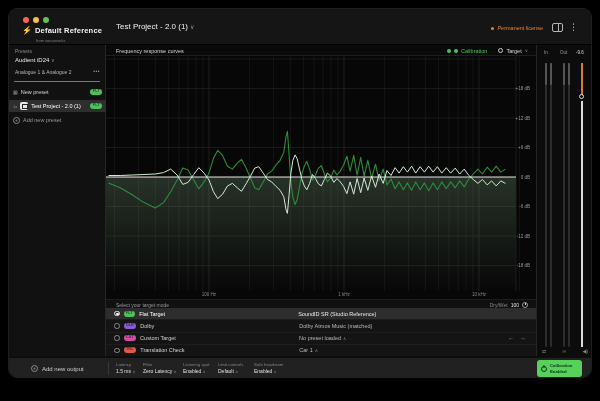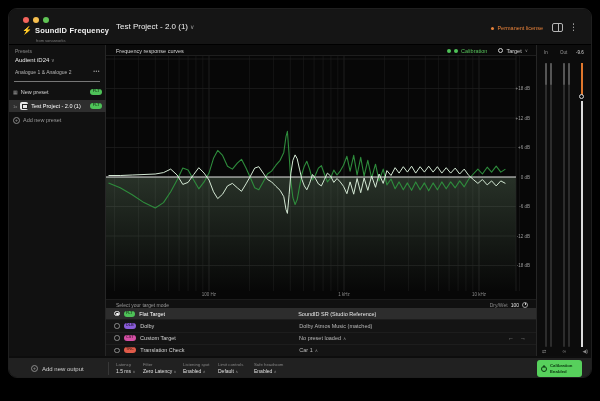--- a/index.html
+++ b/index.html
@@ -124,21 +124,21 @@
   <div id="window">
 
     <div class="titlebar">
       <div class="traffic">
         <span class="t-red"></span>
         <span class="t-yellow"></span>
         <span class="t-green"></span>
       </div>
       <div class="logo">
         <span class="bolt">⚡</span>
-        <span class="logo-name">SoundID Frequency</span>
+        <span class="logo-name">Default Reference</span>
       </div>
       <div class="logo-tag">from sonarworks</div>
       <div class="proj-title">
         <span>Test Project - 2.0 (1)</span><span class="chev">∨</span>
       </div>
       <div class="license">
         <span class="dot"></span>
         <span class="txt">Permanent license</span>
       </div>
       <div class="panel-toggle"></div>

